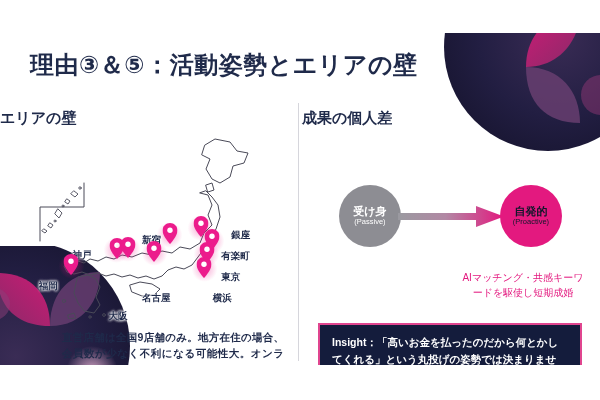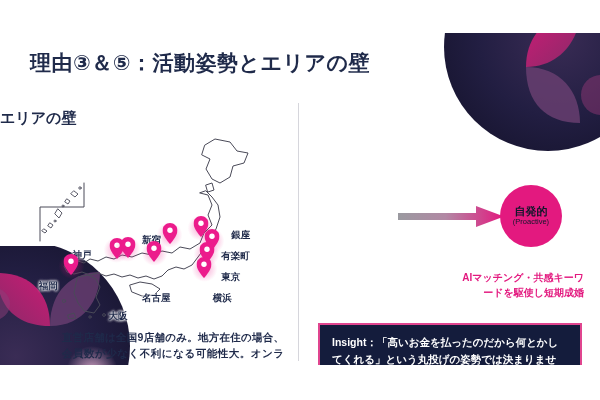--- a/index.html
+++ b/index.html
@@ -10,21 +10,21 @@
          background:#ffffff;overflow:hidden;}
 
   
   .deco{position:absolute;pointer-events:none;}
   #deco-tr{right:-40px;top:-62px;width:210px;height:190px;}
   #deco-bl{left:-58px;bottom:-56px;width:200px;height:175px;}
   .deco svg{display:block;width:100%;height:100%;}
 
   
   #title{position:absolute;left:30px;top:16px;
-         font-size:21px;font-weight:bold;color:#1f2a4a;letter-spacing:.5px;
+         font-size:24px;font-weight:bold;color:#1f2a4a;letter-spacing:.5px;
          white-space:nowrap;}
 
   
   #divider{position:absolute;left:298px;top:70px;width:1px;height:258px;
            background:#d6d6dc;}
 
   
   .panel-head{position:absolute;font-size:15px;font-weight:bold;color:#1f2a4a;
               text-align:left;white-space:nowrap;}
   #left-head{left:0;top:76px;width:296px;}
@@ -57,21 +57,21 @@
       flex-direction:column;align-items:center;justify-content:center;}
   .c-jp{font-size:11px;font-weight:bold;line-height:1.1;}
   .c-en{font-size:7.5px;line-height:1.4;}
 
   #arrow{position:absolute;left:398px;top:173px;width:106px;height:21px;}
   #arrow svg{display:block;width:100%;height:100%;}
 
   #txt-left{position:absolute;left:310px;top:237px;width:130px;
       font-size:10px;font-weight:bold;color:#1f2a4a;line-height:1.5;text-align:center;}
   #txt-right{position:absolute;left:462px;top:237px;width:122px;
-      font-size:10px;font-weight:bold;color:#e3197f;line-height:1.5;text-align:right;}
+      font-size:10px;font-weight:normal;color:#e3197f;line-height:1.5;text-align:center;}
 
   #insight{position:absolute;left:318px;top:290px;width:264px;
       background:#141c3c;border:2px solid #e0458f;
       padding:9px 12px;box-sizing:border-box;}
   #insight-text{font-size:10.5px;font-weight:bold;color:#ffffff;line-height:1.6;}
 </style>
 </head>
 <body>
 
 <div id="slide">
@@ -241,21 +241,26 @@
             <path d="M7.5 0 C3.4 0 0 3.4 0 7.5 C0 13 7.5 21 7.5 21 C7.5 21 15 13 15 7.5 C15 3.4 11.6 0 7.5 0 Z" fill="#ec1c8c"></path>
             <circle cx="7.5" cy="7.3" r="2.7" fill="#ffffff"></circle>
           </svg>
         </div>
         <div class="city" style="left: 2%; top: 79.5%;">福岡</div>
       </div>
   </div>
 
   <div id="left-caption">直営店舗は全国9店舗のみ。地方在住の場合、会員数が少なく不利になる可能性大。オンライン型の検討も推奨。</div>
 
-
+  <div class="panel-head" id="right-head">成果の個人差</div>
+
+  <div id="circ-passive">
+    <span class="c-jp">受け身</span>
+    <span class="c-en">(Passive)</span>
+  </div>
 
   <div id="arrow">
     <svg viewBox="0 0 106 21">
       <defs>
         <linearGradient id="gArrow" x1="0" y1="0" x2="1" y2="0">
           <stop offset="0%" stop-color="#9a9aa0"></stop>
           <stop offset="45%" stop-color="#b288a4"></stop>
           <stop offset="100%" stop-color="#e3197f"></stop>
         </linearGradient>
       </defs>

